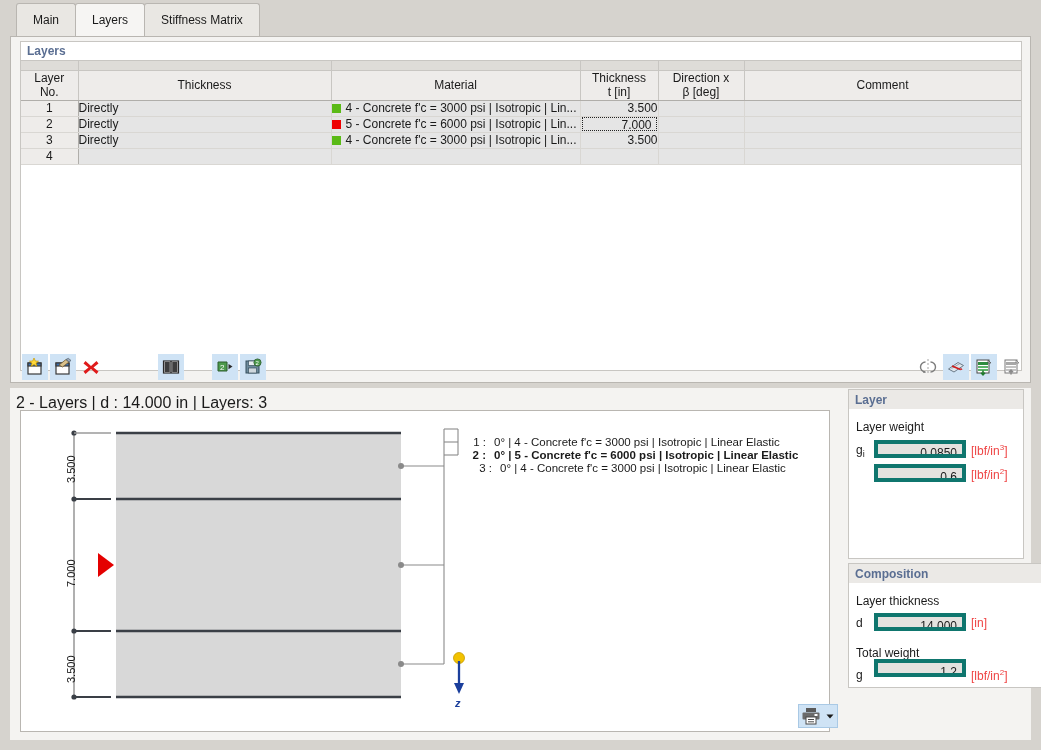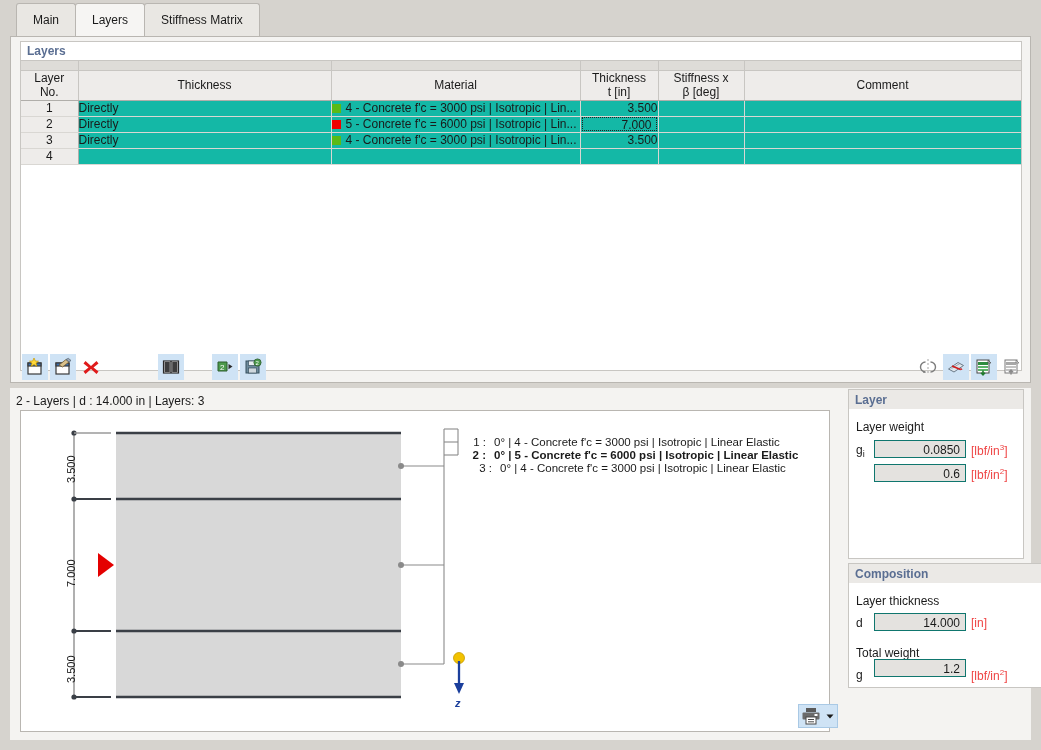--- a/index.html
+++ b/index.html
@@ -89,21 +89,21 @@
     border-bottom: 1px solid #b0aeaa;
     font-weight: normal;
     font-size: 12px;
     color: #1a1a1a;
     text-align: center;
     line-height: 14px;
     vertical-align: middle;
   }
   .body-row td {
     height: 16px;
-    background: #14b8a6;
+    background: #e5e5e5;
     border-right: 1px solid #d9d7d3;
     border-bottom: 1px solid #d9d7d3;
     vertical-align: middle;
     white-space: nowrap;
     overflow: hidden;
   }
   td.rownum {
     background: #eeecea !important;
     text-align: center;
     border-right: 1px solid #b0aeaa !important;
@@ -154,21 +154,21 @@
   .tgap { width: 26px; }
 
   
   #lower-panel {
     position: absolute; left: 10px; top: 388px;
     width: 1021px; height: 352px;
     background: #f4f3f1;
   }
   #status-line {
     position: absolute; left: 16px; top: 394px;
-    font-size: 12px; color: #1a1a1a;
+    font-size: 16px; color: #1a1a1a;
   }
   #canvas-box {
     position: absolute; left: 20px; top: 410px;
     width: 810px; height: 322px;
     background: #ffffff;
     border: 1px solid #b9b6b1;
     overflow: hidden;
   }
 
   
@@ -193,21 +193,21 @@
   }
   .fld-sym {
     position: absolute;
     font-size: 12px; color: #1a1a1a;
   }
   .fld-sym sub { font-size: 9px; }
   .ro-input {
     position: absolute;
     height: 18px;
     background: #e4e2df;
-    border: 1px solid #0f766e;
+    border: 4px solid #0f766e;
     text-align: right;
     padding-right: 5px;
     line-height: 18px;
     font-size: 12px;
     color: #1a1a1a;
     overflow: hidden;
   }
   .unit {
     position: absolute;
     font-size: 12px;
@@ -302,21 +302,21 @@
           <span>Thickness</span>
         </th>
         <th>
           <span>Material</span>
         </th>
         <th>
           <span>Thickness</span><br>
           <span>t [in]</span>
         </th>
         <th>
-          <span>Stiffness x</span><br>
+          <span>Direction x</span><br>
           <span>β [deg]</span>
         </th>
         <th>
           <span>Comment</span>
         </th>
       </tr>
 
       <tr class="body-row">
         <td class="rownum">1</td>
         <td class="cell-txt">Directly</td>

